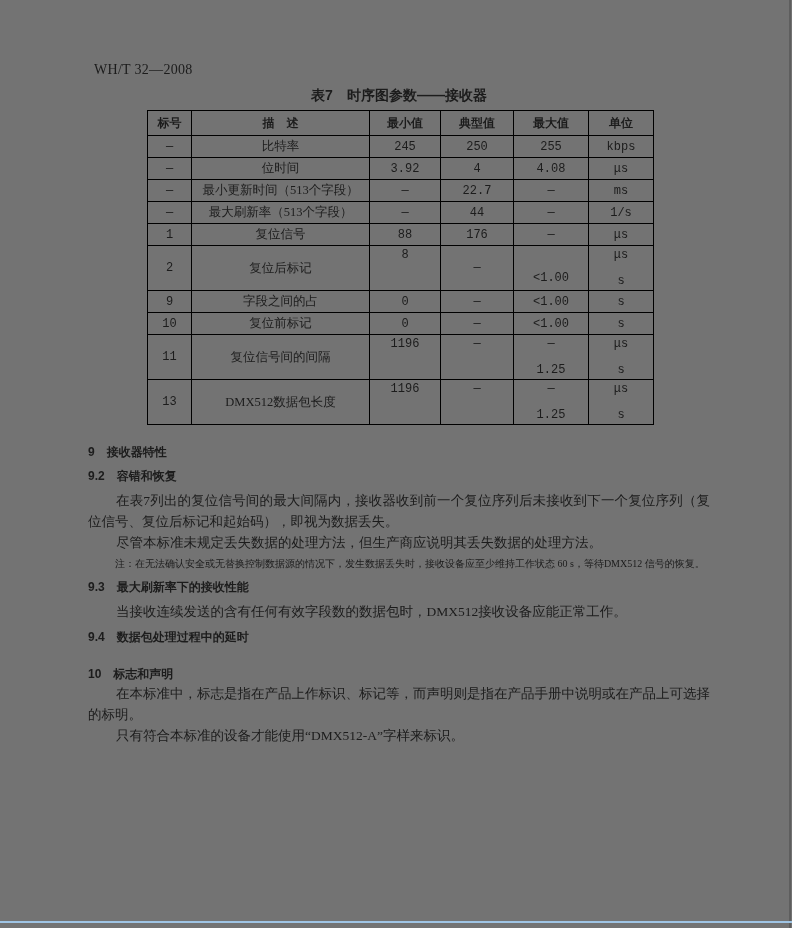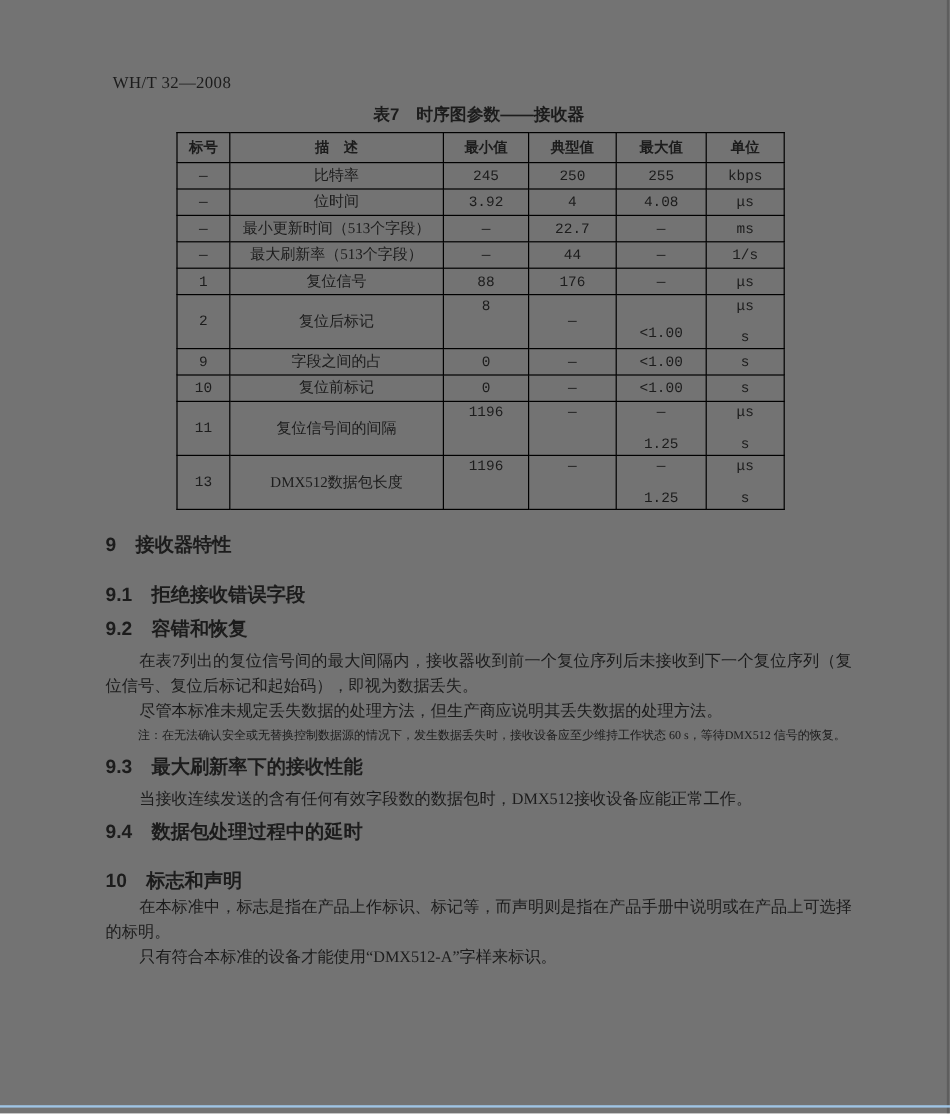--- a/index.html
+++ b/index.html
@@ -40,21 +40,21 @@
   tr.r-short  td { height:12px; }
   tr.r-tall   td { height:40px; }
   .cell-col { display:flex; flex-direction:column; height:40px; }
   .col-top    { justify-content:flex-start; }
   .col-mid    { justify-content:center; }
   .col-bottom { justify-content:flex-end; padding-bottom:3px; box-sizing:border-box; }
   .col-between{ justify-content:space-between; }
 
   .h-sec {
     font-family:"Liberation Sans","DejaVu Sans",sans-serif;
-    font-weight:bold; font-size:16px; margin:0;
+    font-weight:bold; font-size:12px; margin:0;
   }
   .h9   { margin-top:19px; }
   .h9-1 { margin-top:21px; }
   .h-sub{ margin-top:7px; margin-bottom:5px; }
   .h10  { margin-top:20px; }
   .p10-gap { margin-top:14px; }
 
   p.body-p {
     margin:0; font-size:13.5px; line-height:21px; text-align:justify;
     text-indent:28px;
@@ -227,21 +227,20 @@
             <div class="cell-col col-between">
               <span>μs</span>
               <span>s</span>
             </div>
           </td>
         </tr>
       </tbody>
     </table>
 
     <div class="h-sec h9">9　接收器特性</div>
-    <div class="h-sec h9-1">9.1　拒绝接收错误字段</div>
 
     <div class="h-sec h-sub">9.2　容错和恢复</div>
     <p class="body-p">在表7列出的复位信号间的最大间隔内，接收器收到前一个复位序列后未接收到下一个复位序列（复位信号、复位后标记和起始码），即视为数据丢失。</p>
     <p class="body-p">尽管本标准未规定丢失数据的处理方法，但生产商应说明其丢失数据的处理方法。</p>
     <div class="note">注：在无法确认安全或无替换控制数据源的情况下，发生数据丢失时，接收设备应至少维持工作状态 60 s，等待DMX512 信号的恢复。</div>
 
     <div class="h-sec h-sub">9.3　最大刷新率下的接收性能</div>
     <p class="body-p">当接收连续发送的含有任何有效字段数的数据包时，DMX512接收设备应能正常工作。</p>
 
     <div class="h-sec h-sub">9.4　数据包处理过程中的延时</div>

